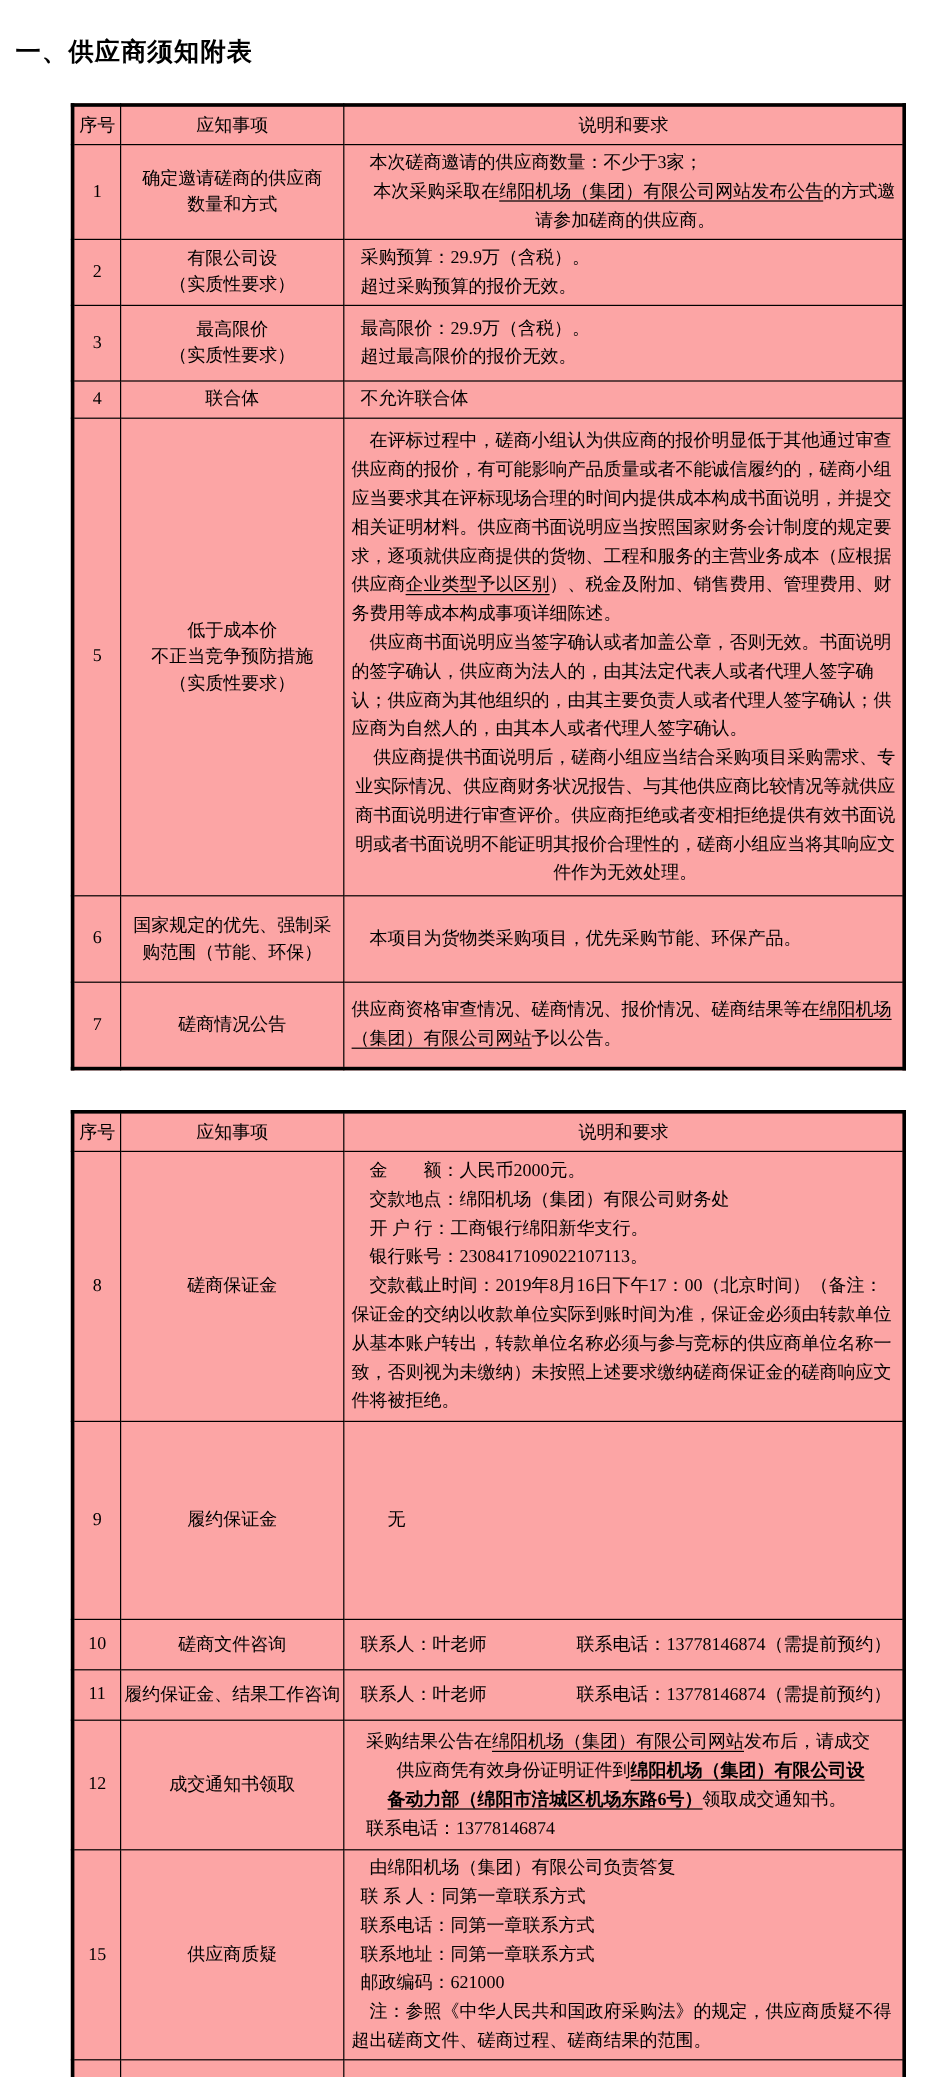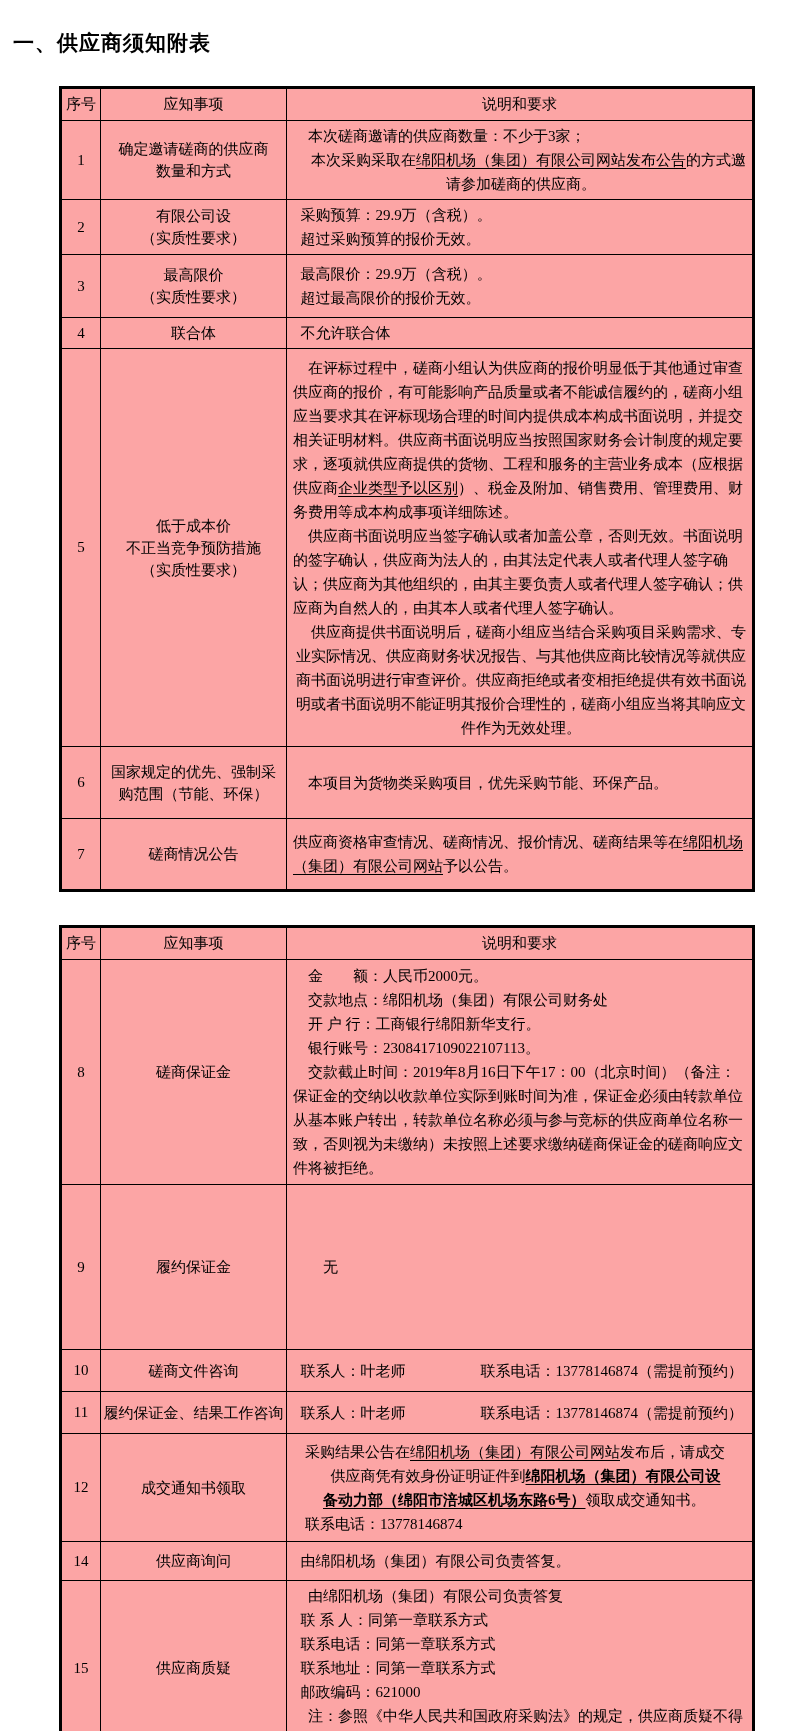--- a/index.html
+++ b/index.html
@@ -162,27 +162,20 @@
           <td class="cell-no">12</td>
           <td class="cell-item"><span>成交通知书领取</span></td>
           <td class="cell-desc">
             <div class="para" style="text-indent: 0em; margin-left: 12px;"><span>采购结果公告在</span><span class="u">绵阳机场（集团）有限公司网站</span><span>发布后，请成交</span></div>
             <div class="para" style="text-indent: 2.5em;"><span>供应商凭有效身份证明证件到</span><span class="u b">绵阳机场（集团）有限公司设</span></div>
             <div class="para" style="text-indent: 2em;"><span class="u b">备动力部（绵阳市涪城区机场东路6号）</span><span>领取成交通知书。</span></div>
             <div class="para" style="text-indent: 0em; margin-left: 12px;"><span>联系电话：13778146874</span></div>
           </td>
         </tr>
         <tr>
-          <td class="cell-no">14</td>
-          <td class="cell-item"><span>供应商询问</span></td>
-          <td class="cell-desc">
-            <div class="para" style="text-indent: 0.5em;"><span>由绵阳机场（集团）有限公司负责答复。</span></div>
-          </td>
-        </tr>
-        <tr>
           <td class="cell-no">15</td>
           <td class="cell-item"><span>供应商质疑</span></td>
           <td class="cell-desc">
             <div class="para" style="text-indent: 1em;"><span>由绵阳机场（集团）有限公司负责答复</span></div>
             <div class="para" style="text-indent: 0.5em;"><span>联 系 人：同第一章联系方式</span></div>
             <div class="para" style="text-indent: 0.5em;"><span>联系电话：同第一章联系方式</span></div>
             <div class="para" style="text-indent: 0.5em;"><span>联系地址：同第一章联系方式</span></div>
             <div class="para" style="text-indent: 0.5em;"><span>邮政编码：621000</span></div>
             <div class="para" style="text-indent: 1em;"><span>注：参照《中华人民共和国政府采购法》的规定，供应商质疑不得超出磋商文件、磋商过程、磋商结果的范围。</span></div>
           </td>

